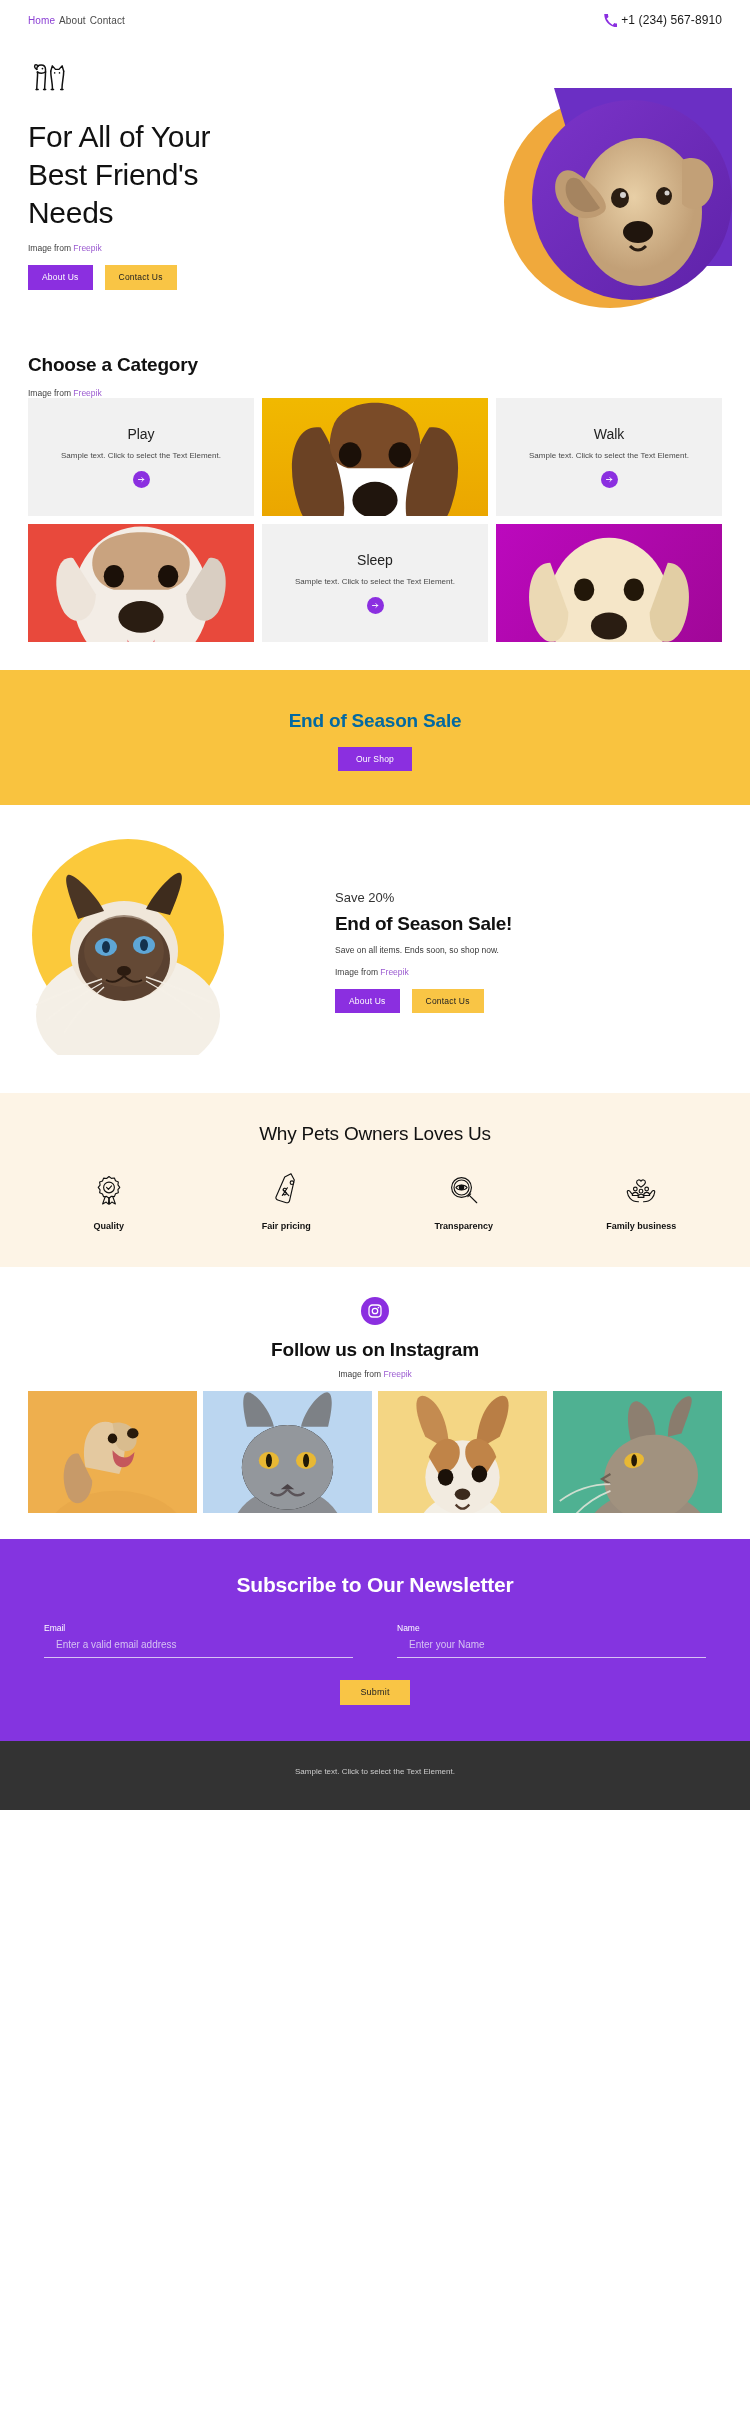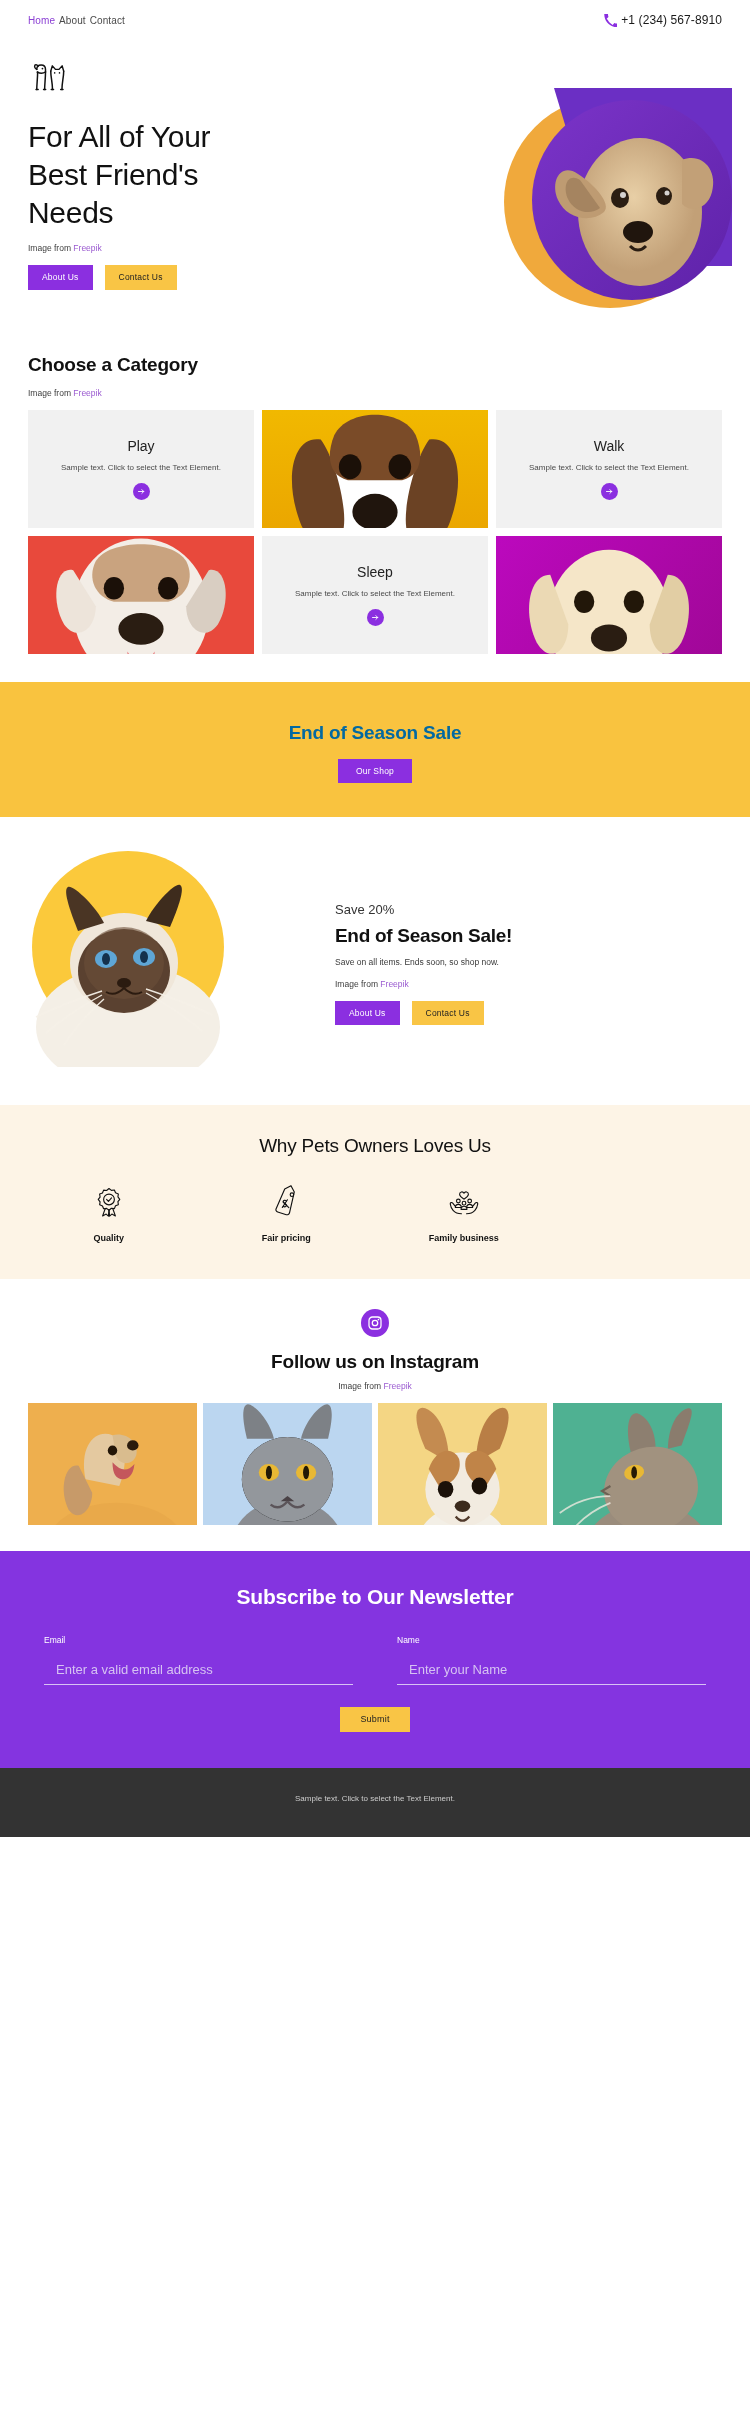--- a/index.html
+++ b/index.html
@@ -91,21 +91,21 @@
 
   
   .section-pad { padding: 24px 28px 0 28px; }
   .section-title {
     font-size: 19px; font-weight: 700; letter-spacing: -0.2px; color: #111;
   }
   .cat-grid {
     display: grid;
     grid-template-columns: repeat(3, 1fr);
     gap: 8px;
-    margin-top: 12px;
+    margin-top: 0;
   }
   .cat-card {
     background: #f1f1f1;
     height: 118px;
     display: flex; flex-direction: column;
     align-items: center; justify-content: center;
     padding: 8px 14px;
     text-align: center;
   }
   .cat-name { font-size: 14px; font-weight: 400; color: #222; margin-bottom: 8px; }
@@ -188,29 +188,29 @@
   
   .news {
     background: #8434E0;
     margin-top: 26px;
     padding: 34px 44px 36px 44px;
     text-align: center;
   }
   .news-title { font-size: 21px; font-weight: 700; color: #fff; letter-spacing: -0.2px; }
   .news-fields { display: flex; gap: 44px; margin-top: 26px; text-align: left; }
   .field { flex: 1; }
-  .field-label { font-size: 8.5px; color: #fff; display: block; margin-bottom: 15px; }
+  .field-label { font-size: 8.5px; color: #fff; display: block; margin-bottom: 1px; }
   .field-input {
     width: 100%;
     background: transparent;
     border: none;
     border-bottom: 1px solid #d8c2f4;
     color: #fff;
     font-family: inherit;
-    font-size: 13px;
+    font-size: 10px;
     padding: 2px 2px 7px 12px;
     outline: none;
   }
   .field-input::placeholder { color: #d6c2f2; }
   .news-submit { margin-top: 22px; display: inline-block; padding: 8px 20px; font-size: 9px; }
 
   
   .footer {
     background: #333333;
     padding: 26px 20px 34px 20px;
@@ -458,20 +458,33 @@
             <path d="M31 7 L41 7 L41 17 L21 40 a3.5 3.5 0 0 1 -5 0 L7 31 a3.5 3.5 0 0 1 0 -5 Z" transform="rotate(-28 24 24)"></path>
             <circle cx="32.4" cy="13.6" r="2.5"></circle>
             <path d="M20 24 l8 8"></path>
             <path d="M24.6 22.4 c-2-1.6-4.6-.6-4.6 1.4 0 2.4 4.6 2.2 4.6 4.8 0 2-2.6 3-4.6 1.4"></path>
             <path d="M26 20.8 l-7.2 11"></path>
           </g>
         </svg>
         <div class="why-label">Fair pricing</div>
       </div>
 
+      <div class="why-item">
+        <svg class="why-icon" viewBox="0 0 48 48">
+          <g fill="none" stroke="#111" stroke-width="1.6" stroke-linejoin="round" stroke-linecap="round">
+            <circle cx="20.5" cy="20.5" r="14"></circle>
+            <circle cx="20.5" cy="20.5" r="10.6"></circle>
+            <path d="M12.6 20.5 c3-4.6 12.8-4.6 15.8 0 -3 4.6-12.8 4.6-15.8 0Z"></path>
+            <circle cx="20.5" cy="20.5" r="3.1" fill="#111"></circle>
+            <path d="M30.8 30.8 L42 42"></path>
+            <path d="M29.4 33.4 L33.4 29.4"></path>
+          </g>
+        </svg>
+        <div class="why-label">Transparency</div>
+      </div>
 
       <div class="why-item">
         <svg class="why-icon" viewBox="0 0 48 48">
           <g fill="none" stroke="#111" stroke-width="1.6" stroke-linejoin="round" stroke-linecap="round">
             <path d="M24 11.6 c-1.6-3-6.2-2.2-6.2 1.3 0 2.8 4.2 5.6 6.2 7 2-1.4 6.2-4.2 6.2-7 0-3.5-4.6-4.3-6.2-1.3Z"></path>
             <circle cx="16" cy="22.6" r="2.6"></circle>
             <path d="M11.8 31.8 c0-2.6 1.8-4.4 4.2-4.4 2.4 0 4.2 1.8 4.2 4.4Z"></path>
             <circle cx="32" cy="22.6" r="2.6"></circle>
             <path d="M27.8 31.8 c0-2.6 1.8-4.4 4.2-4.4 2.4 0 4.2 1.8 4.2 4.4Z"></path>
             <circle cx="24" cy="25.6" r="2.6"></circle>

